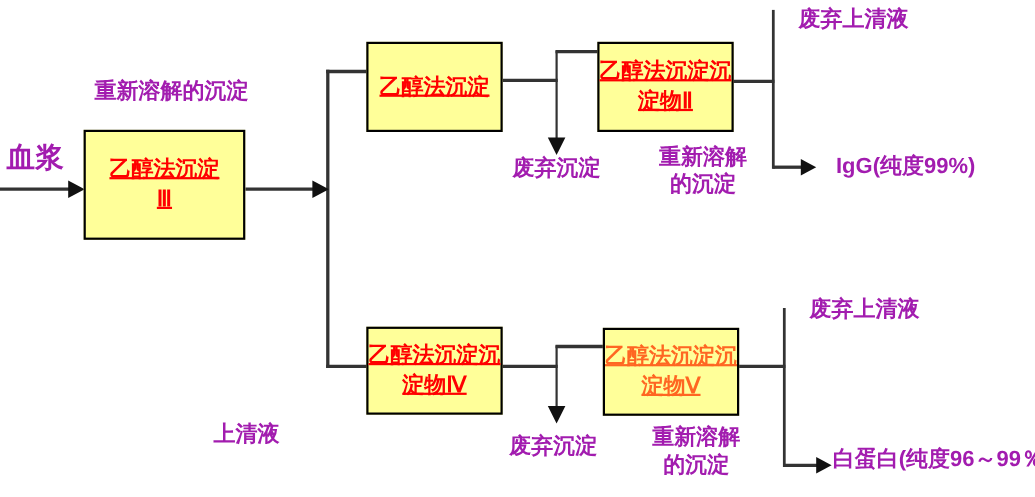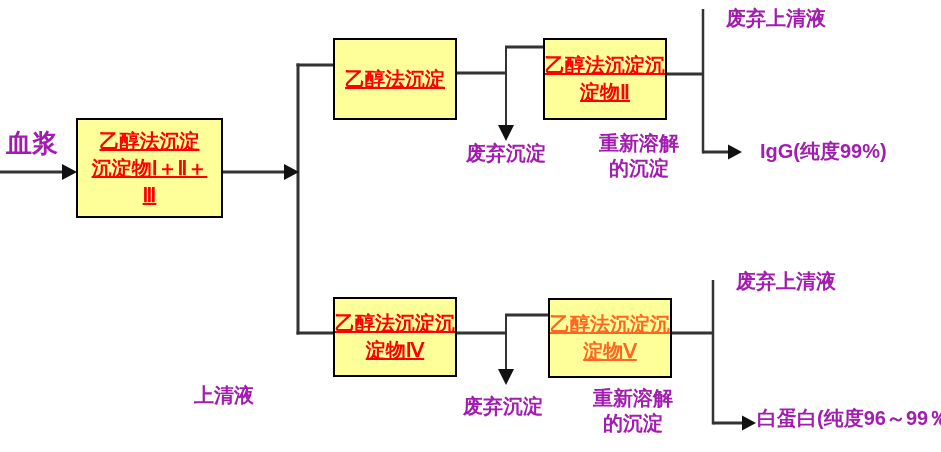--- a/index.html
+++ b/index.html
@@ -113,23 +113,23 @@
       <polygon points="284,164 284,180 299,172"></polygon>
       <polygon points="498,125 514,125 506,141"></polygon>
       <polygon points="728,144.5 728,159.5 742,152"></polygon>
       <polygon points="498,369 514,369 506,385"></polygon>
       <polygon points="742,415.5 742,430.5 756,423"></polygon>
     </g>
   </svg>
 
   <div class="lbl lbl-input">血浆</div>
 
+  <div class="lbl lbl-redis-left">重新溶解的沉淀</div>
   <div class="node node-1">
     <div>乙醇法沉淀</div>
-    <div>沉淀物Ⅰ＋Ⅱ＋</div>
     <div>Ⅲ</div>
   </div>
 
   <div class="node node-2">
     <div>乙醇法沉淀</div>
   </div>
   <div class="lbl lbl-discard-top">废弃沉淀</div>
   <div class="node node-3">
     <div>乙醇法沉淀沉</div>
     <div>淀物Ⅱ</div>

